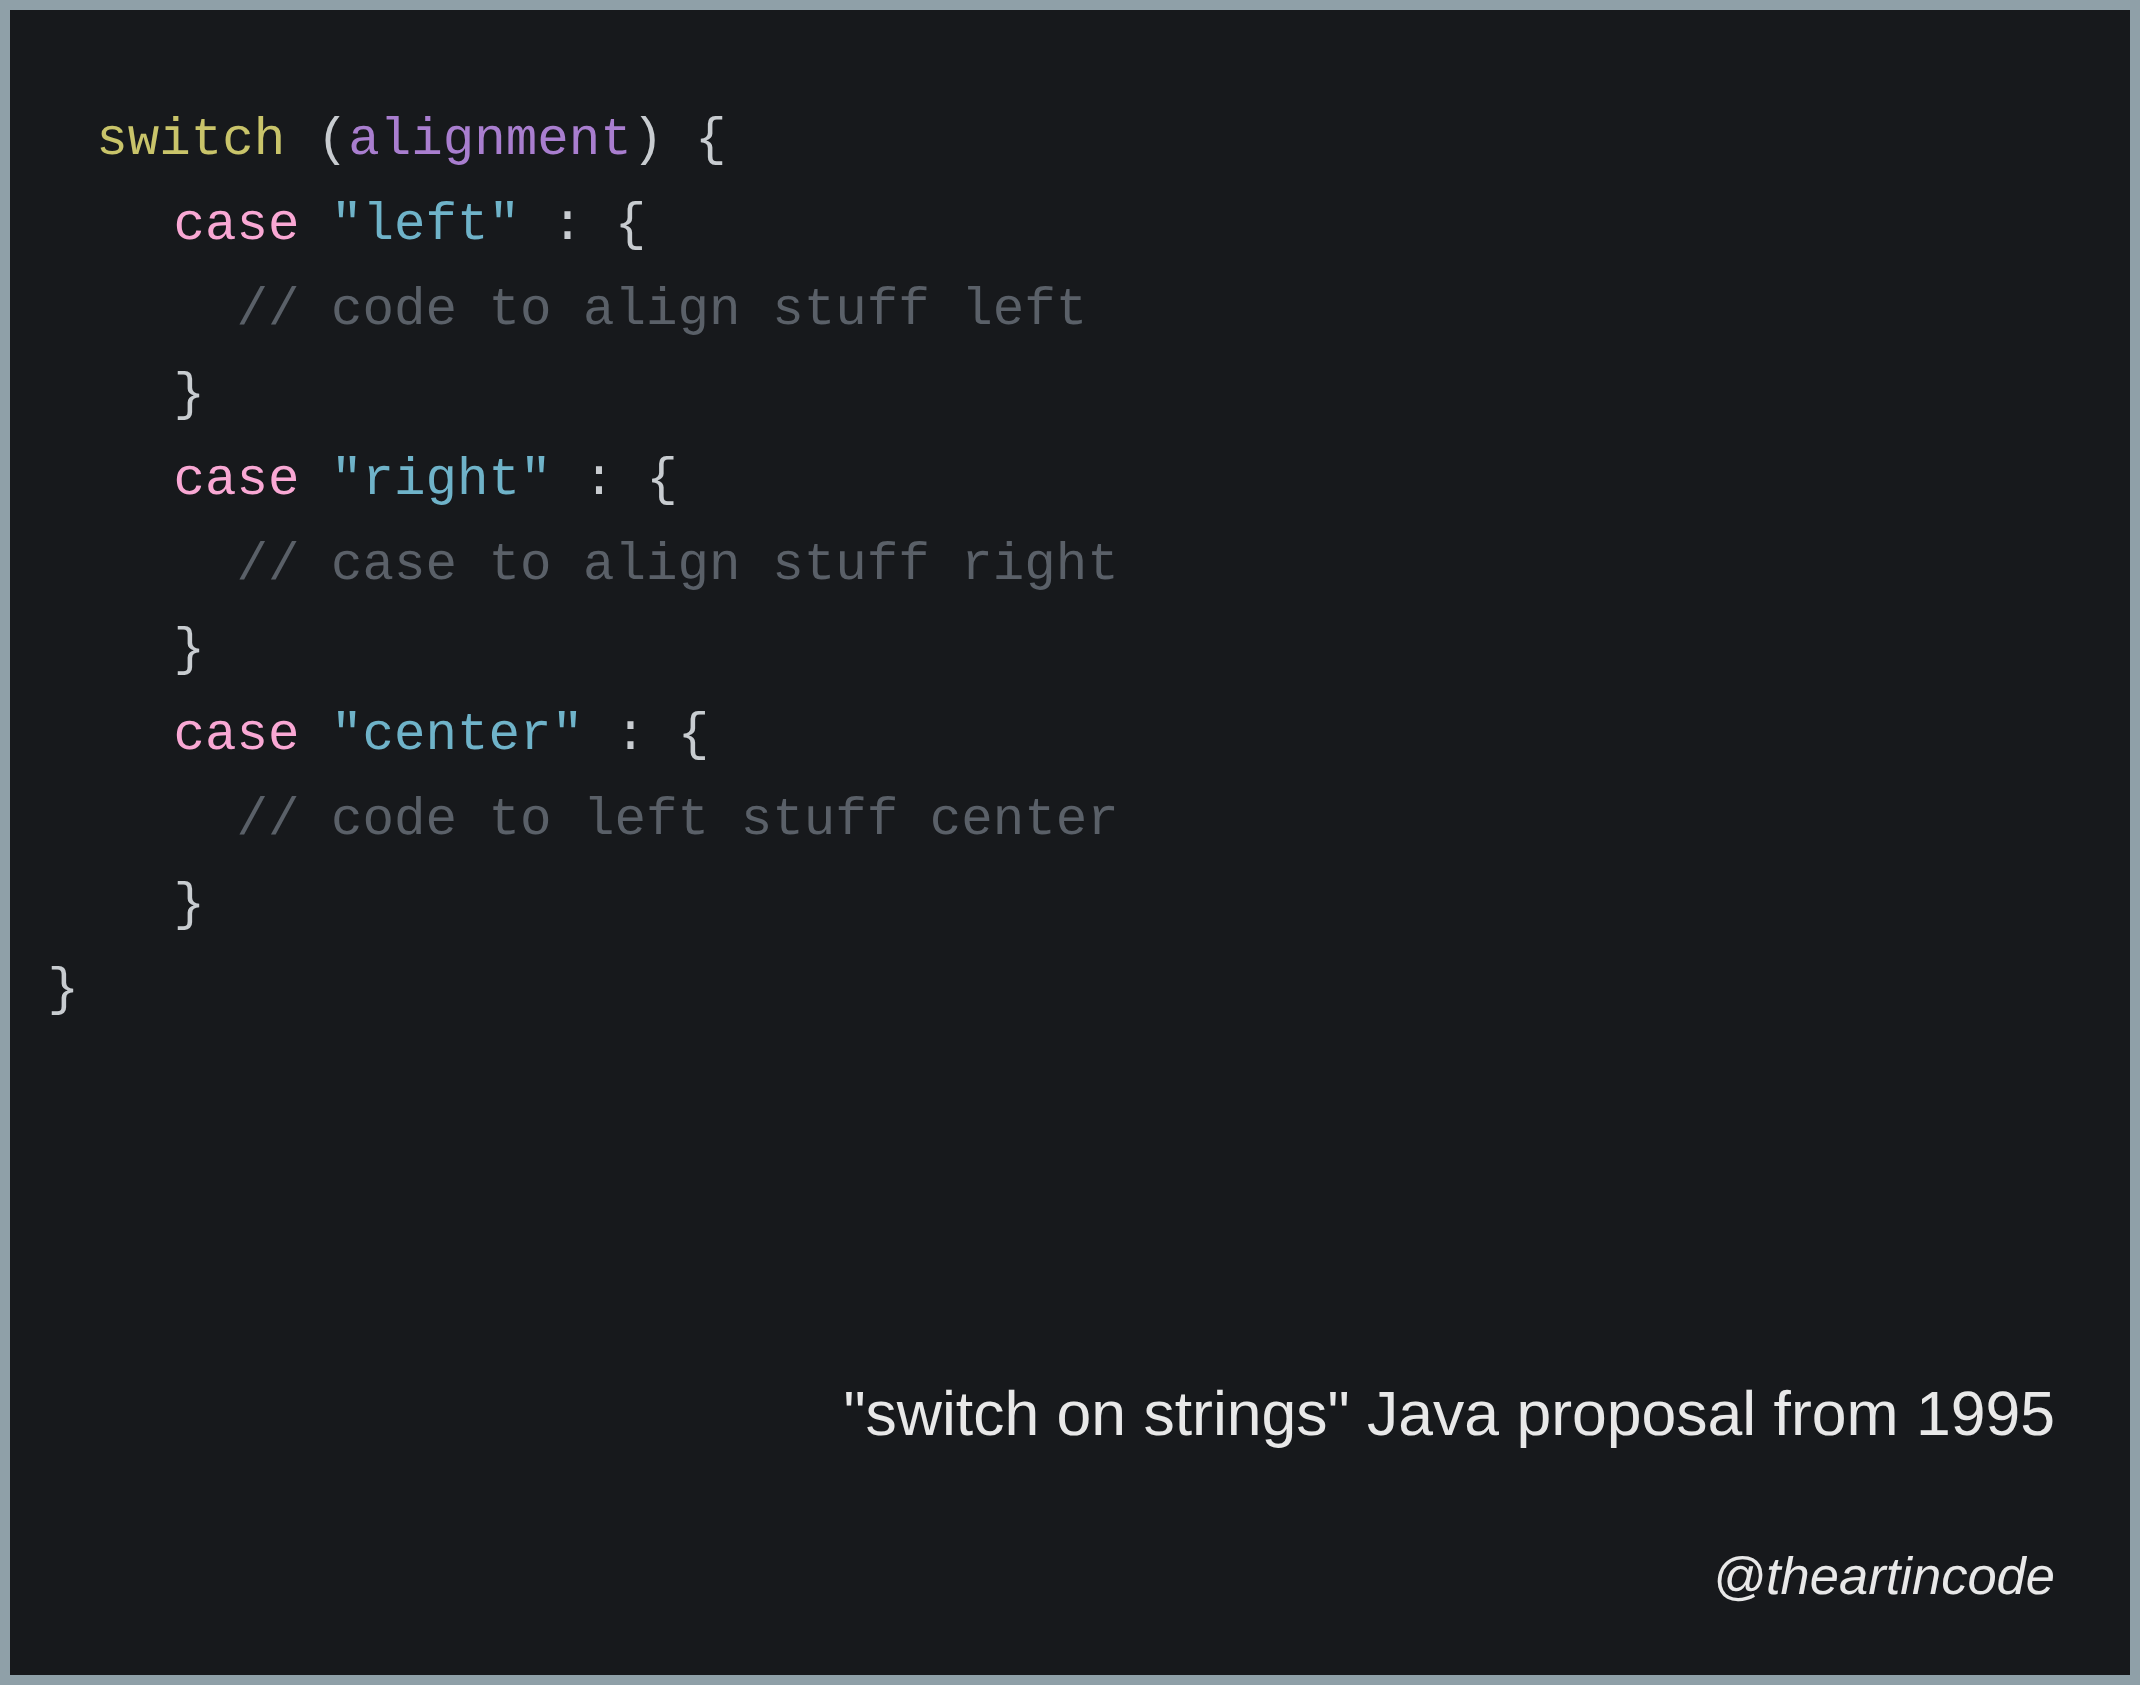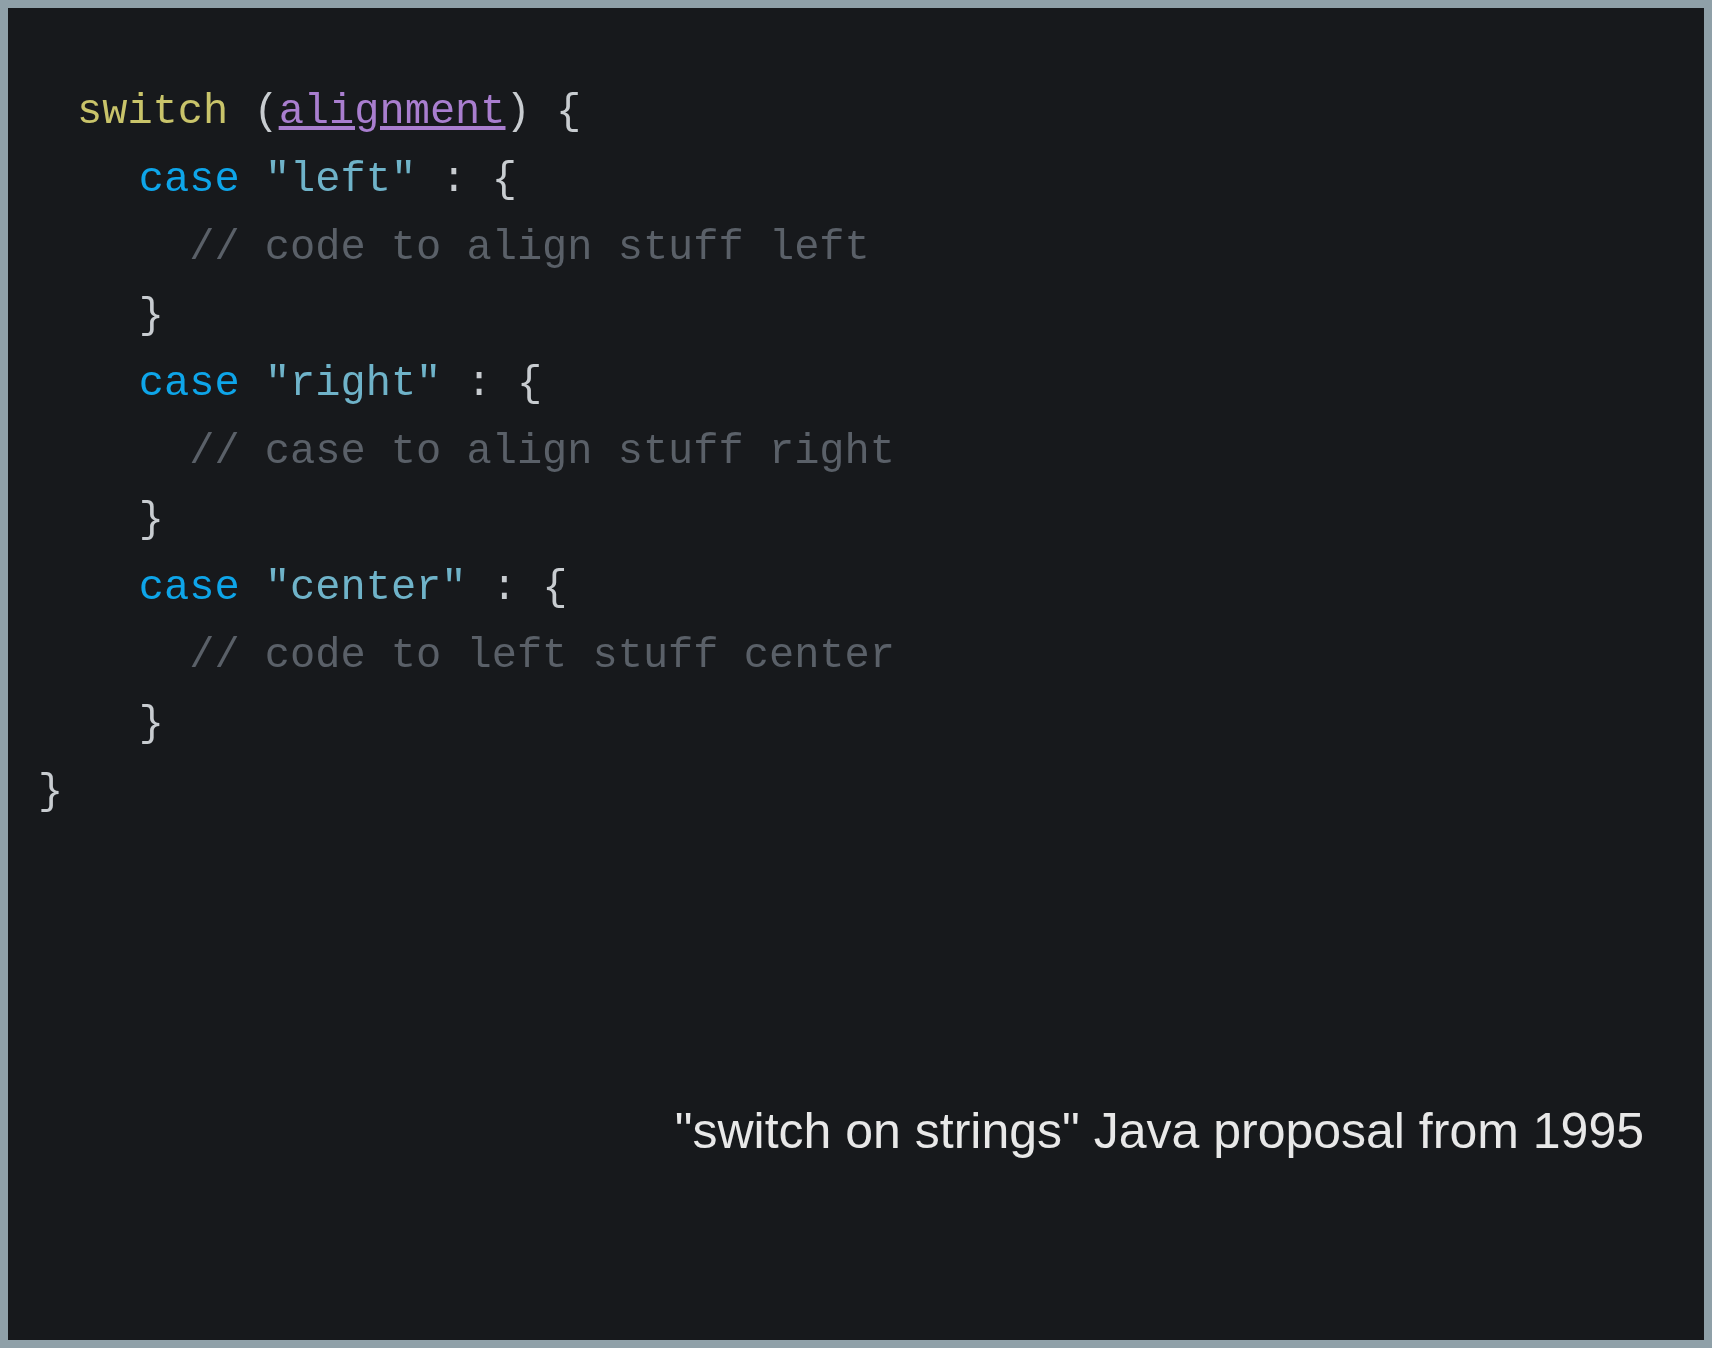--- a/index.html
+++ b/index.html
@@ -20,22 +20,22 @@
     position: relative;
   }
   .code {
     font-size: 42px;
     line-height: 1.62;
     white-space: pre;
     color: #c8ccd0;
     font-weight: 500;
   }
   .kw-switch { color: #c9c46a; margin-left: 39px; }         
-  .kw-case   { color: #0ea5e9; }         
-  .ident     { color: #a97ecf; text-decoration: underline; }         
+  .kw-case   { color: #f9a8d4; }         
+  .ident     { color: #a97ecf; }         
   .string    { color: #6fb3c9; }         
   .punct     { color: #c8ccd0; }
   .brace     { color: #c8ccd0; }
   .comment   { color: #5a6068; }
   .caption {
     position: absolute;
     bottom: 180px;
     right: 60px;
     font-family: -apple-system, "Segoe UI", "Helvetica Neue", Arial, sans-serif;
     font-size: 50px;
@@ -63,13 +63,14 @@
     <span class="brace">}</span>
     <span class="kw-case">case</span> <span class="string">"right"</span><span class="punct"> : {</span>
       <span class="comment">// case to align stuff right</span>
     <span class="brace">}</span>
     <span class="kw-case">case</span> <span class="string">"center"</span><span class="punct"> : {</span>
       <span class="comment">// code to left stuff center</span>
     <span class="brace">}</span>
 <span class="brace">}</span></div>
 
   <div class="caption">"switch on strings" Java proposal from 1995</div>
+  <div class="handle">@theartincode</div>
 </div>
 
 </body></html>

